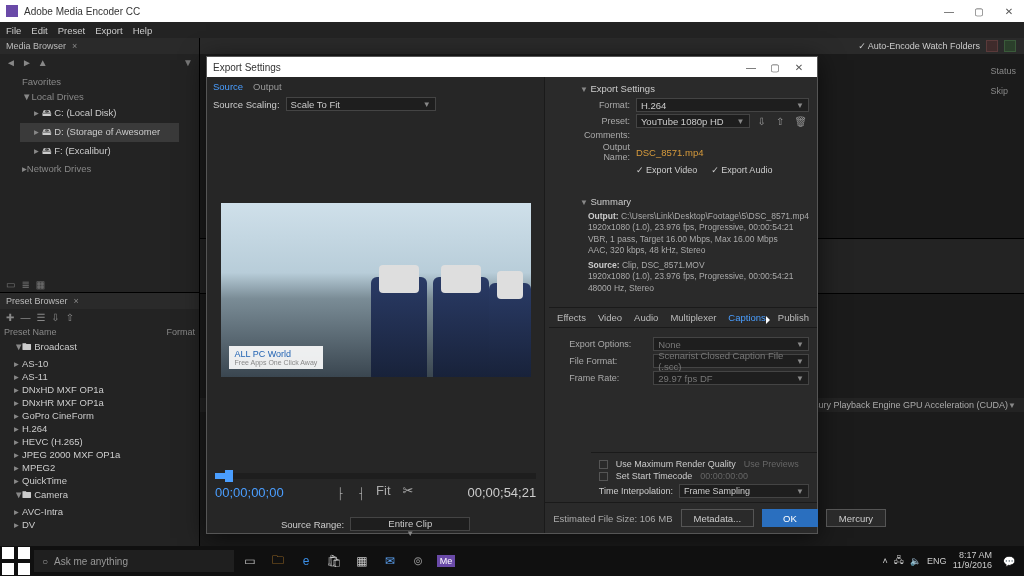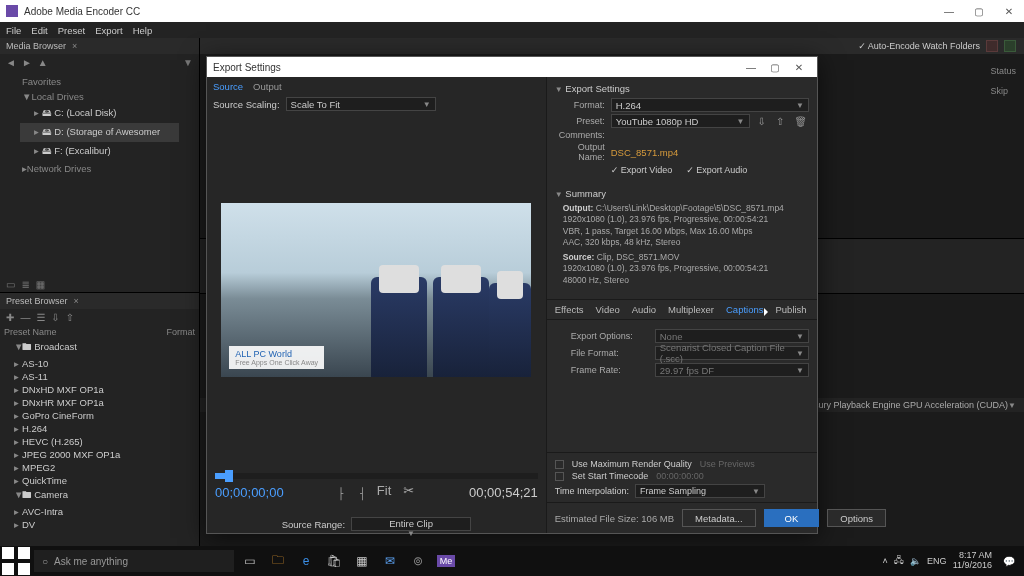--- a/index.html
+++ b/index.html
@@ -44,21 +44,21 @@
 .right-band { position:absolute; left:0; right:0; top:200px; height:56px; background:#232323; border-top:1px solid #000; border-bottom:1px solid #000; }
 .right-band2  { position:absolute; left:0; right:0; top:360px; height:14px; background:#232323;display:flex;align-items:center;justify-content:flex-end;padding-right:8px;font-size:9px;color:#aaa;}
 
 
 .dialog { position:absolute; left:206px; top:18px; width:612px; height:478px; background:#2a2a2a; border:1px solid #555; box-shadow:0 4px 24px rgba(0,0,0,.6); }
 .dlg-title { height:20px; background:#fff; color:#333; display:flex; align-items:center; padding:0 6px; font-size:10px; }
 .dlg-title .sp{flex:1;}
 .dlg-title .wb{width:24px;text-align:center;color:#555;}
 .dlg-body { display:flex; height:calc(100% - 20px); }
 .dlg-left { width:356px; background:#262626; display:flex; flex-direction:column; border-right:1px solid #1a1a1a;}
-.dlg-right { flex:1; background:#2a2a2a; display:flex; flex-direction:column; }
+.dlg-right { flex:1; background:#2a2a2a; display:flex; flex-direction:column;align-items:flex-end; }
 
 .src-tabs { height:18px; display:flex; align-items:center; padding:0 6px; gap:10px; font-size:9.5px; }
 .src-tabs .t{color:#999;} .src-tabs .t.active{color:#4a9eff;}
 .src-scale { height:18px; display:flex; align-items:center; gap:6px; padding:0 6px; font-size:9.5px;}
 .src-scale .dd{ flex:1; max-width:150px; background:#1e1e1e; border:1px solid #444; height:14px; display:flex; align-items:center; padding:0 4px; justify-content:space-between;}
 .preview { flex:1; display:flex; align-items:center; justify-content:center; background:#262626; position:relative; }
 .preview .frame { width:310px; height:174px; background:linear-gradient(180deg,#cfe0ea 0%,#b8cdd9 40%,#7a8c96 55%,#3a4650 100%); position:relative; overflow:hidden; }
 .preview .seat{position:absolute;bottom:0;width:56px;height:100px;background:linear-gradient(180deg,#2a3b66,#18223a);border-radius:6px 6px 0 0;}
 .preview .seat.s1{left:150px;} .preview .seat.s2{left:212px;} .preview .seat.s3{left:268px;width:42px;height:94px;}
 .preview .headrest{position:absolute;top:-12px;left:8px;right:8px;height:28px;background:#dedede;border-radius:4px;}
@@ -76,21 +76,21 @@
 .src-range .dd{width:120px;background:#1e1e1e;border:1px solid #444;height:14px;display:flex;align-items:center;justify-content:space-between;padding:0 4px;flex-direction:column;}
 
 
 .es-head{padding:6px 8px;font-size:9.5px;}
 .es-head .hdr{color:#ccc;margin-bottom:4px;}
 .es-row{display:flex;align-items:center;gap:6px;margin:2px 0;}
 .es-row .lbl{width:50px;text-align:right;color:#aaa;font-size:9px;}
 .es-row .dd{flex:1;background:#1e1e1e;border:1px solid #444;height:14px;display:flex;align-items:center;justify-content:space-between;padding:0 4px;}
 .es-row .ico{color:#999;font-size:10px;padding:0 2px;}
 .es-row .link{color:#d79b3c;}
-.es-chk{display:flex;gap:14px;margin:3px 0 13px 56px;font-size:9px;}
+.es-chk{display:flex;gap:14px;margin:3px 0 21px 56px;font-size:9px;}
 .es-chk span::before{content:"✓ ";color:#ccc;}
 .summary{margin:4px 0 0 8px;font-size:8.5px;color:#aaa;line-height:1.35;}
 .summary b{color:#ccc;}
 .summary .grp{margin-bottom:3px;}
 
 .tabs2{display:flex;gap:12px;padding:4px 8px;font-size:9.5px;border-top:1px solid #1a1a1a;border-bottom:1px solid #1a1a1a;margin-top:4px;}
 .tabs2 .t{color:#bbb;} .tabs2 .t.active{color:#4a9eff;}
 .cursor{position:relative;} .cursor::after{content:"";position:absolute;left:100%;top:4px;border:4px solid transparent;border-left-color:#fff;}
 
 .capts{padding:6px 8px;font-size:9.5px;flex:1;margin-left:16px;}
@@ -374,21 +374,21 @@
                 <span>Frame Sampling</span>
                 <span class="triangle">▼</span>
               </span>
             </div>
         </div>
 
         <div class="dlg-foot" style="position:relative;">
           <span class="est">Estimated File Size: 106 MB</span>
           <span class="btn m" style="position:static;margin-right:auto;">Metadata...</span>
           <span class="btn ok">OK</span>
-          <span class="btn">Options</span>
+          <span class="btn">Mercury</span>
         </div>
       </div>
     </div>
   </div>
 
 </div>
 
 <div class="taskbar">
   <div class="start">
       <svg viewBox="0 0 16 16">

